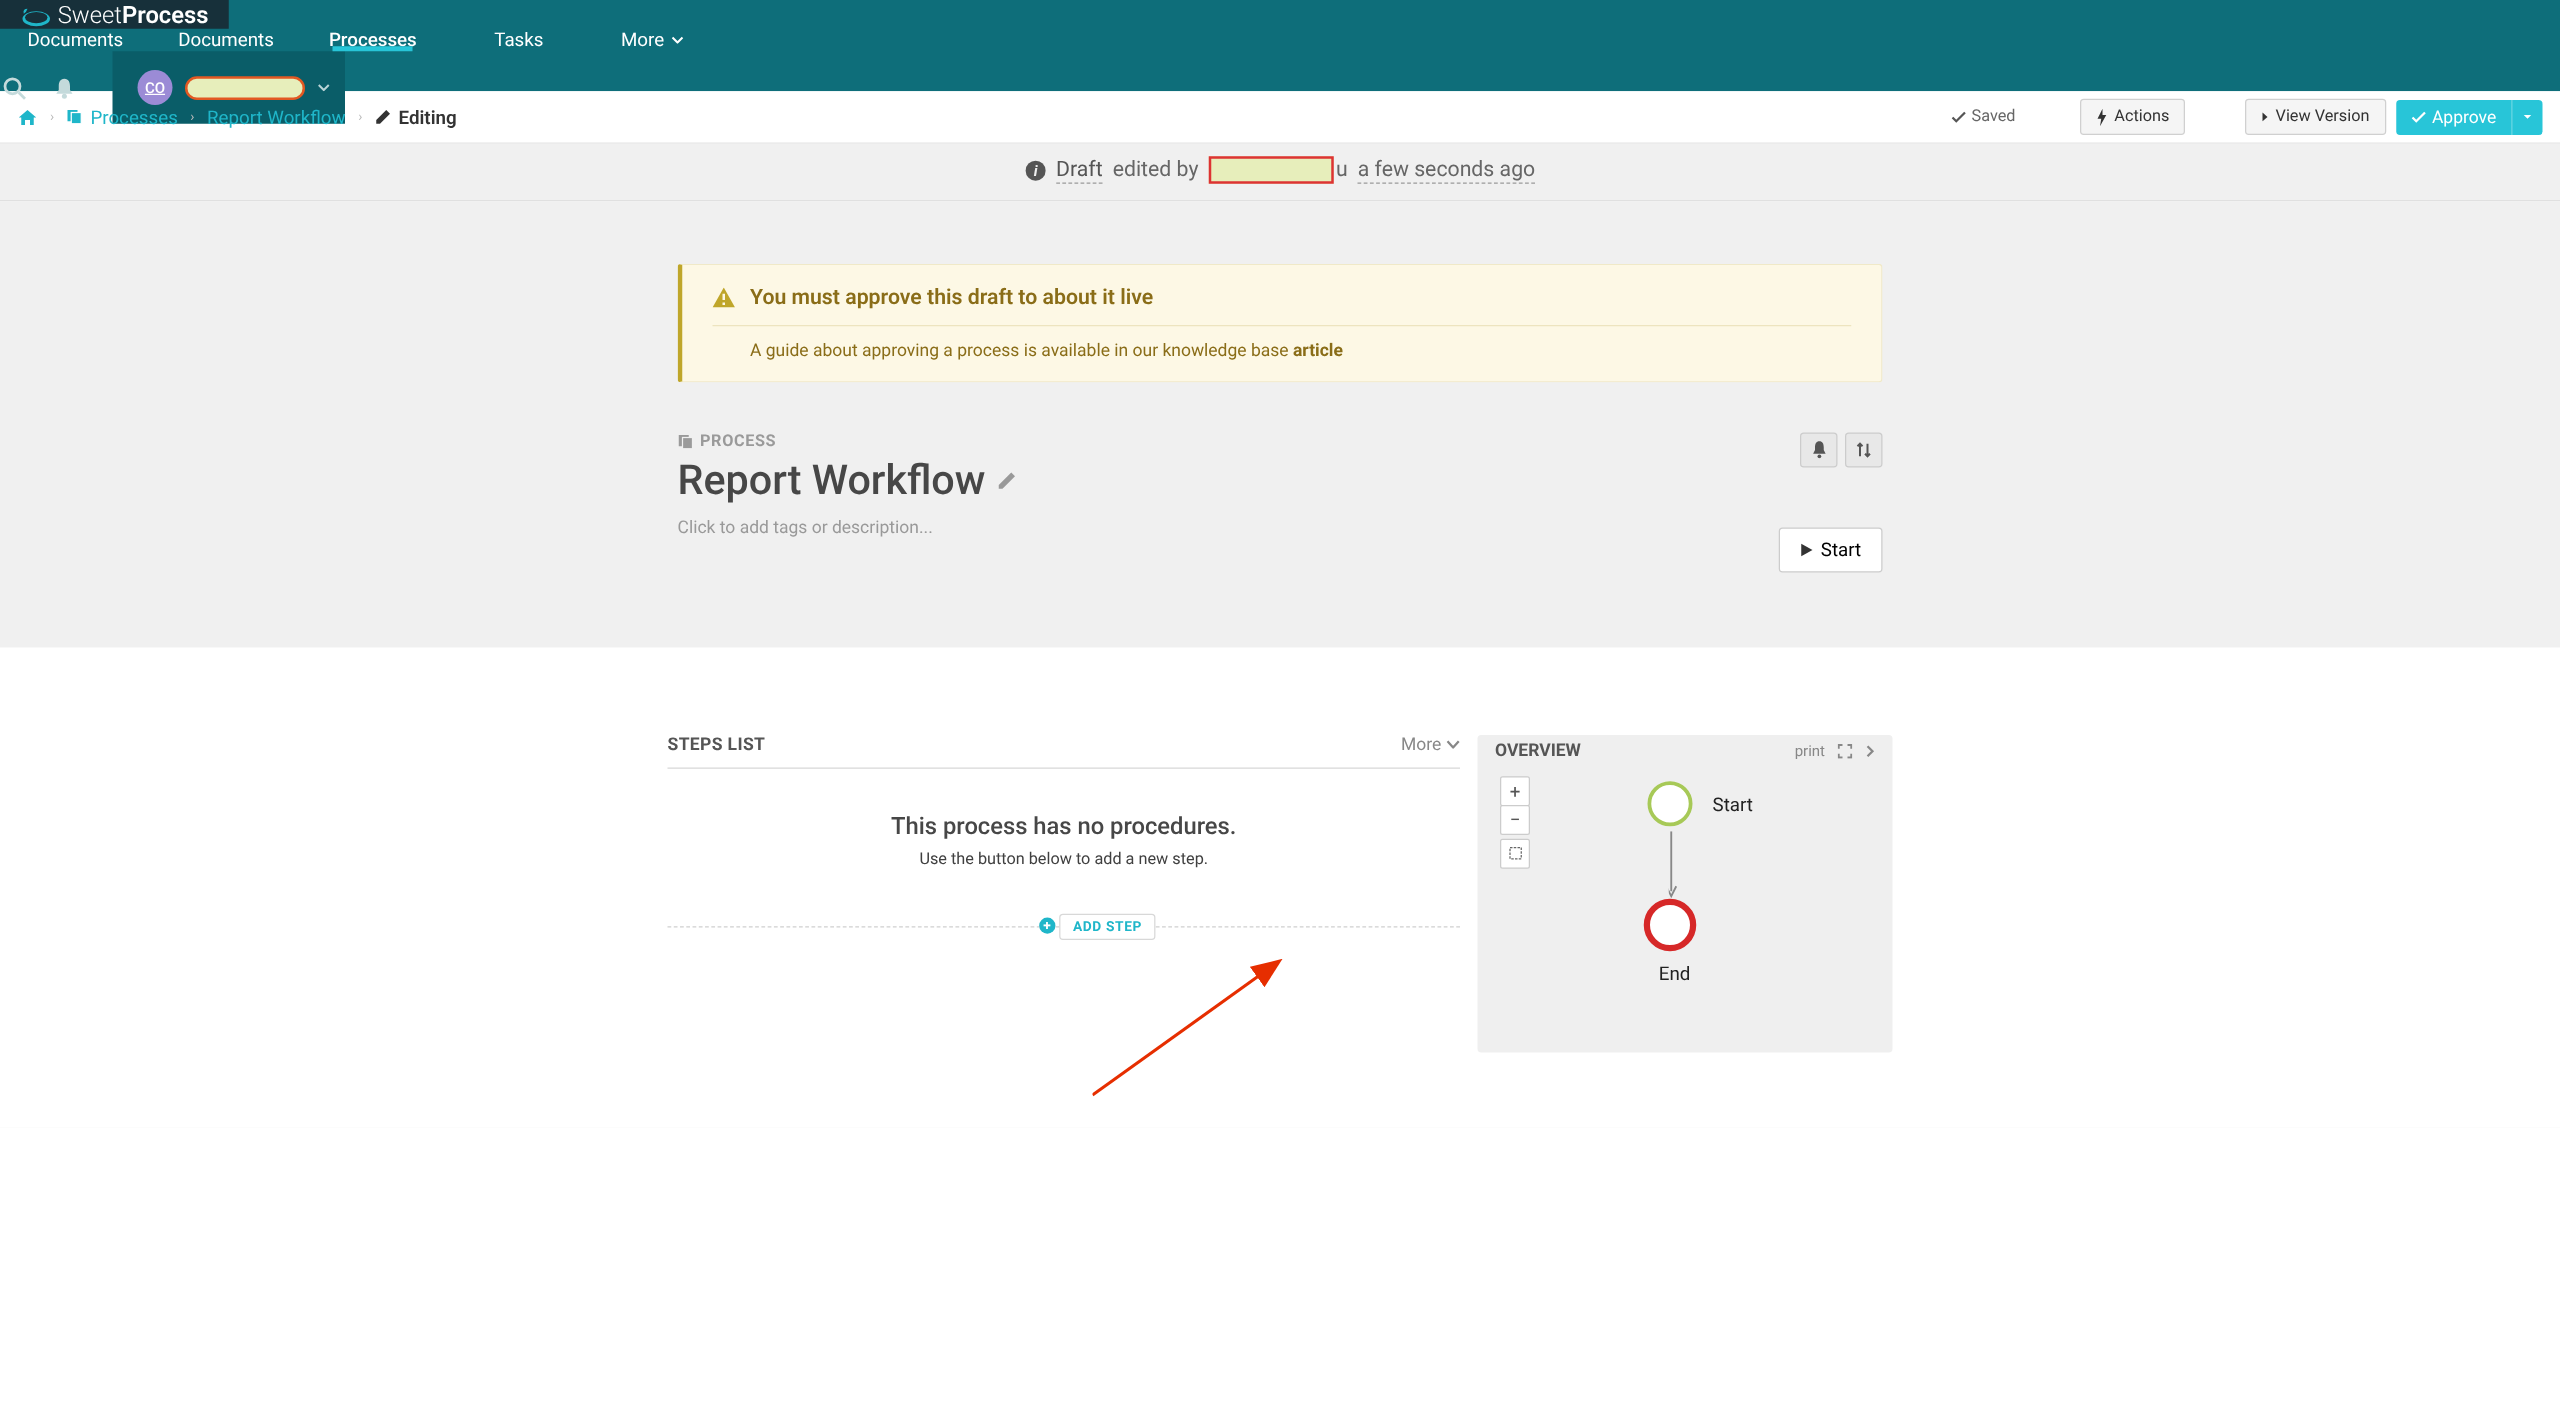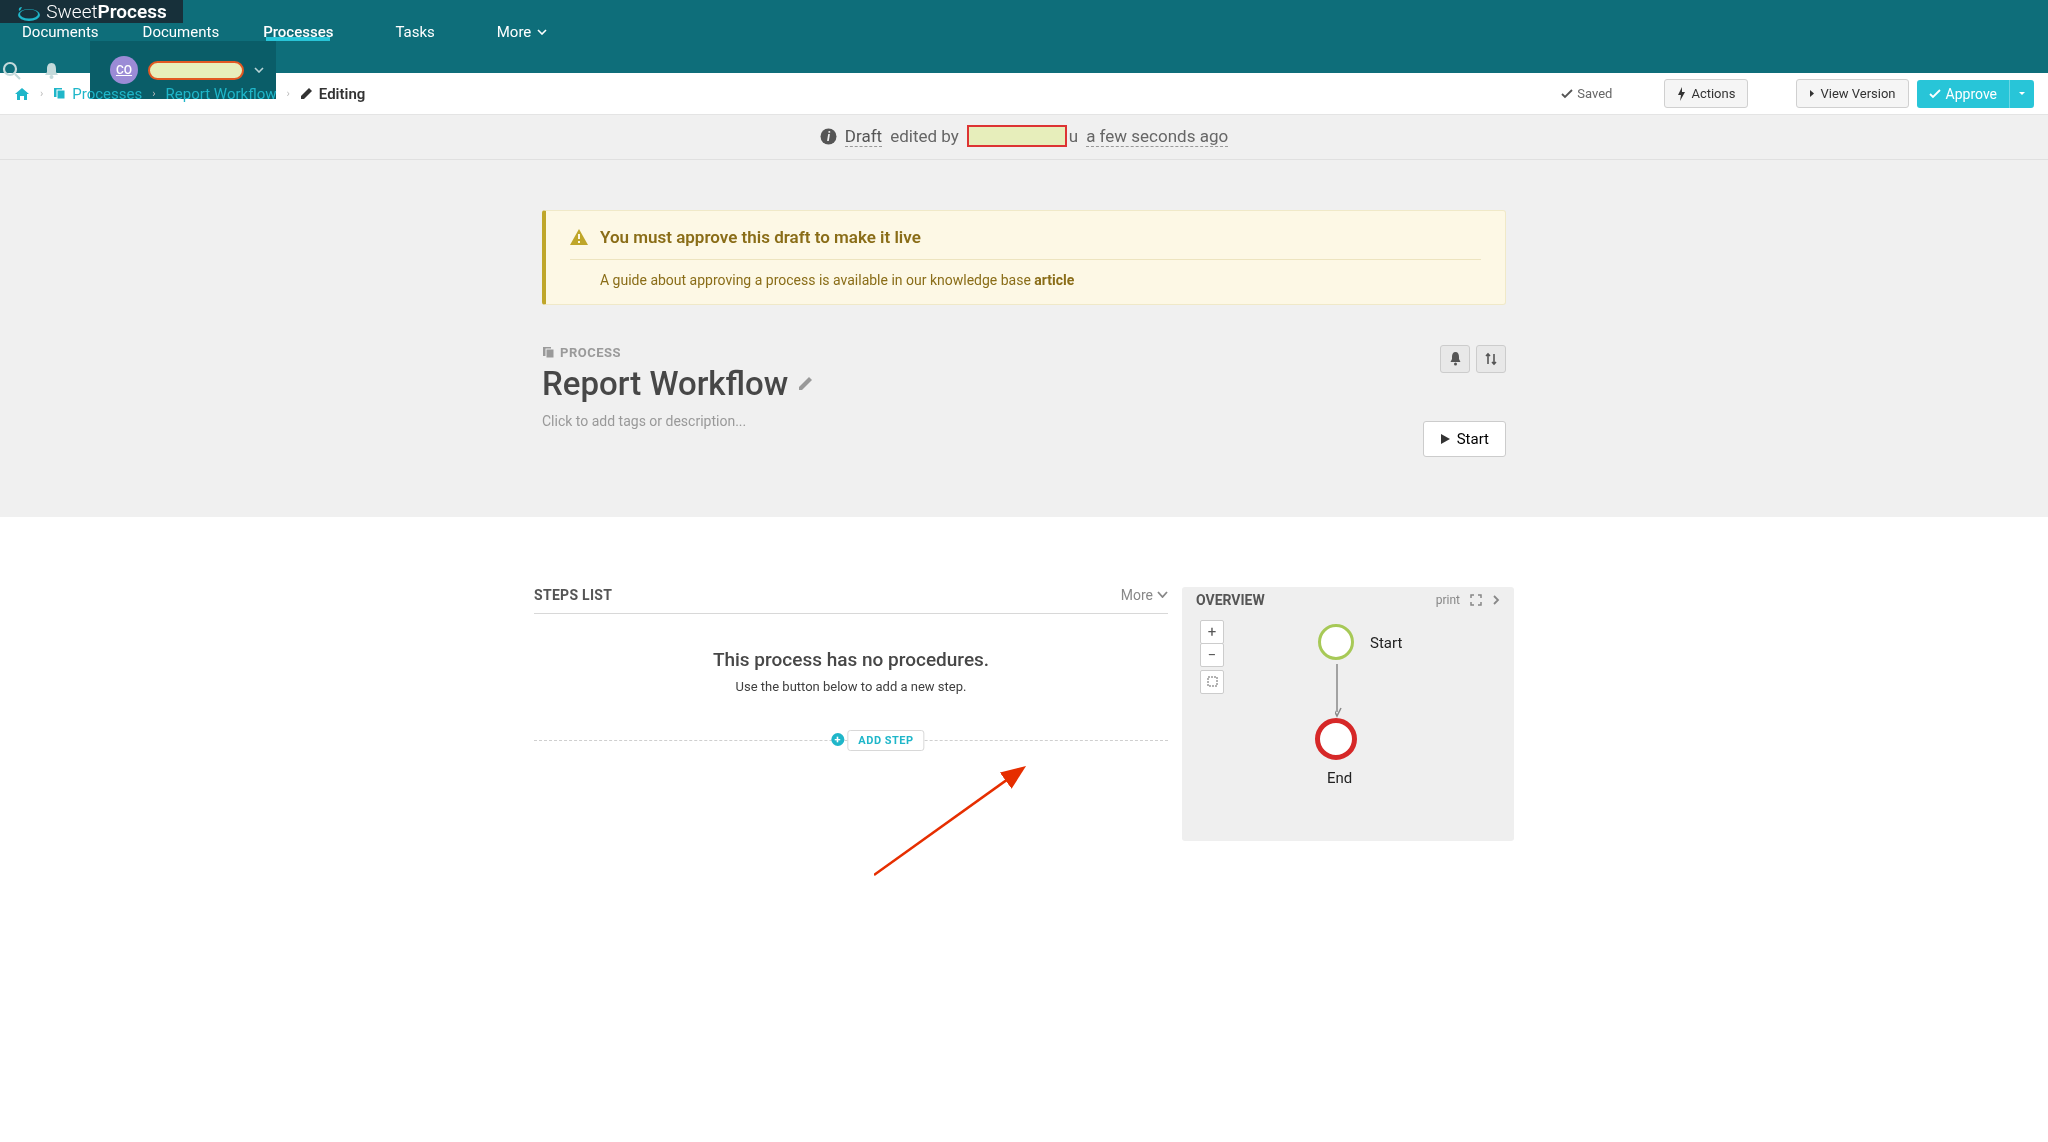--- a/index.html
+++ b/index.html
@@ -220,21 +220,21 @@
 
 <div class="page">
   <div class="container">
     <div class="alert">
       <div class="alert-title">
         <svg width="18" height="16" viewBox="0 0 18 16">
             <path d="M9 0 L18 16 L0 16 Z" fill="#bfa62a"></path>
             <rect x="8" y="5" width="2" height="5" fill="#fdf8e5"></rect>
             <rect x="8" y="12" width="2" height="2" fill="#fdf8e5"></rect>
           </svg>
-        <span>You must approve this draft to make it live</span>
+        <span>You must approve this draft to about it live</span>
       </div>
       <div class="alert-body">
         <span>A guide about approving a process is available in our knowledge base </span><b>article</b>
       </div>
     </div>
 
     <div class="proc-header">
       <div class="proc-left">
         <div class="proc-label">
           <svg width="13" height="13" viewBox="0 0 13 13">

